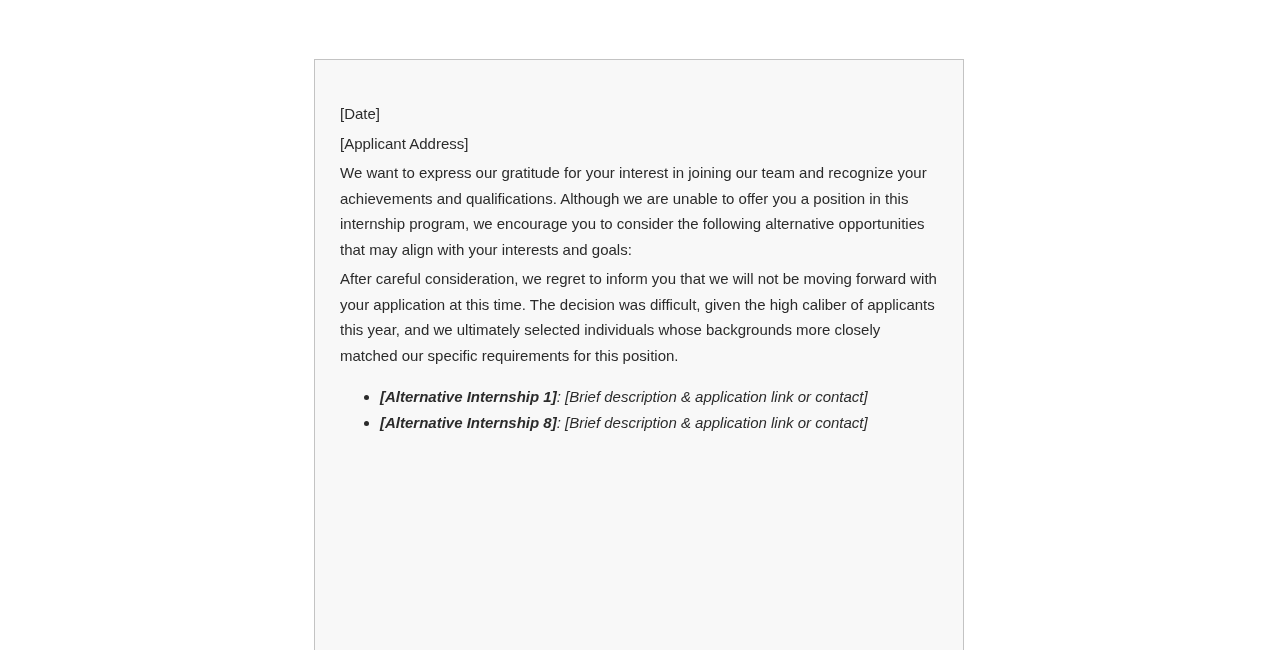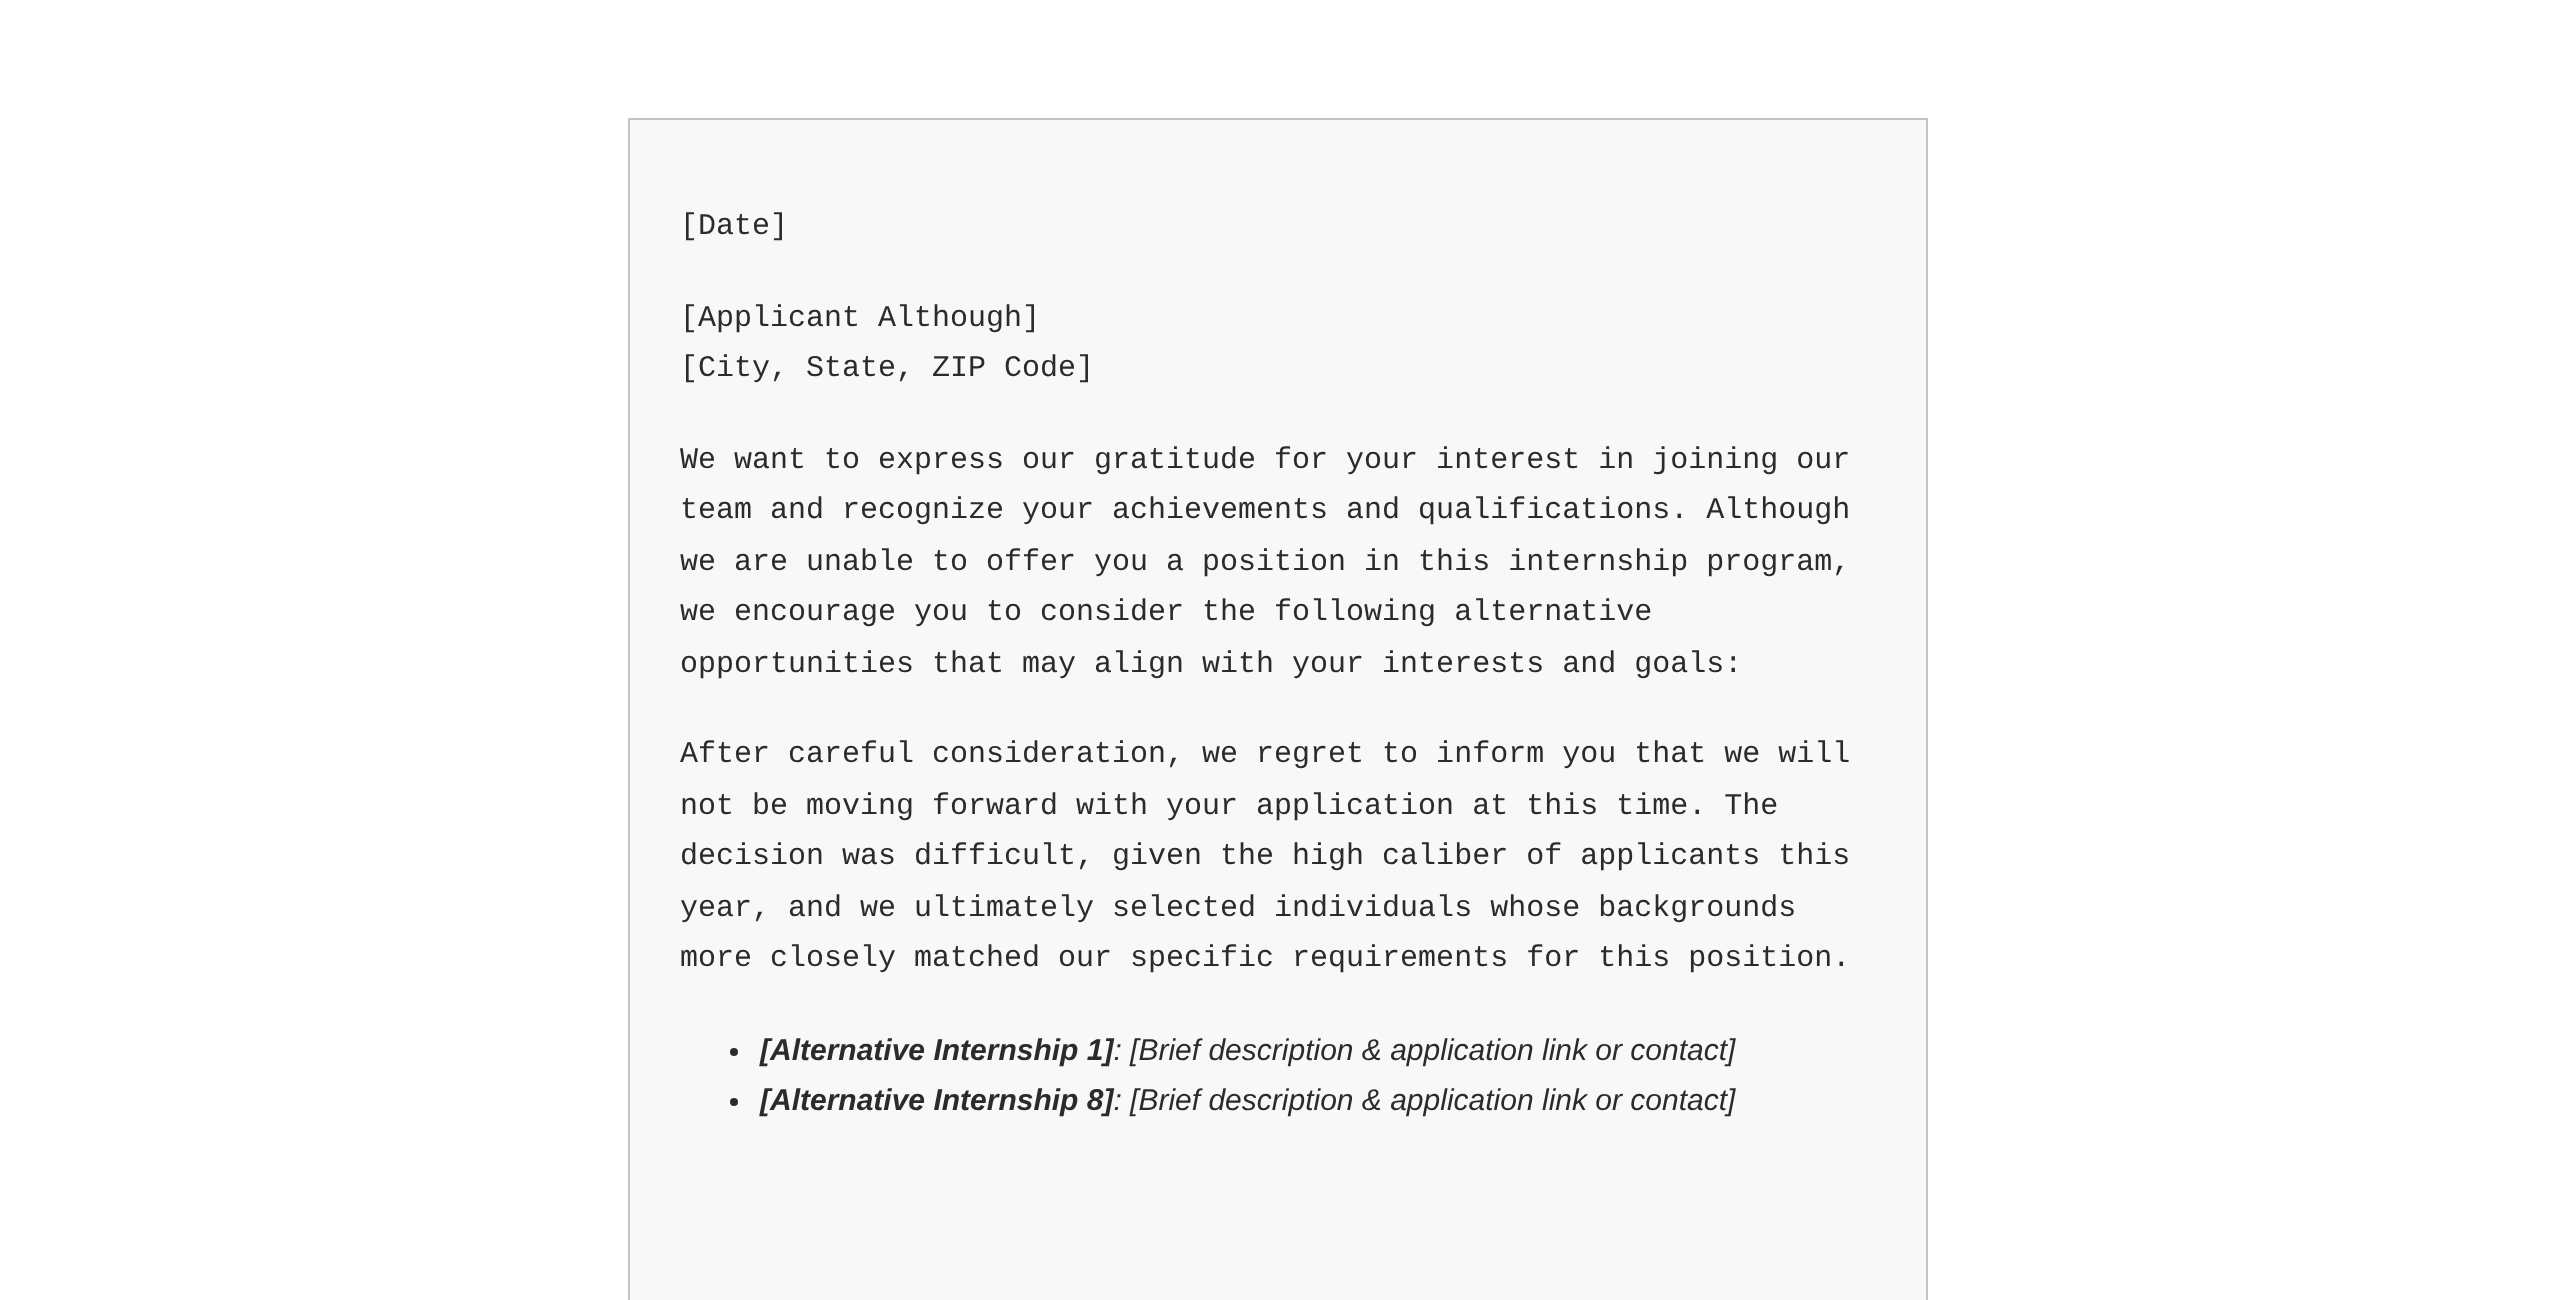--- a/index.html
+++ b/index.html
@@ -14,39 +14,38 @@
     width: 650px;
     min-height: 780px;
     margin: 59px auto 0 auto;
     background: #f8f8f8;
     border: 1px solid #c3c3c3;
     padding: 41px 25px 50px 25px;
     color: #2b2b2b;
     font-size: 15px;
     line-height: 25.5px;
   }
-  .para { margin: 20px 0; font-family: Liberation Mono, monospace; }
+  .para { margin: 4px 0; }
   .para:first-child { margin-top: 0; }
   ul.alt-list {
     margin: 16px 0;
     padding-left: 40px;
   }
   ul.alt-list li { margin: 0; font-style: italic; }
   .alt-name { font-weight: bold; }
 </style>
 </head>
 <body>
 
 <div class="letter-box">
 
   <p class="para">[Date]</p>
 
   <div class="para">
-    <div>[Applicant Although]</div>
-    <div>[City, State, ZIP Code]</div>
+    <div>[Applicant Address]</div>
   </div>
 
 
 
   <p class="para">We want to express our gratitude for your interest in joining our team and recognize your achievements and qualifications. Although we are unable to offer you a position in this internship program, we encourage you to consider the following alternative opportunities that may align with your interests and goals:</p>
 
   <p class="para">After careful consideration, we regret to inform you that we will not be moving forward with your application at this time. The decision was difficult, given the high caliber of applicants this year, and we ultimately selected individuals whose backgrounds more closely matched our specific requirements for this position.</p>
 
   <ul class="alt-list">
     <li><span class="alt-name">[Alternative Internship 1]</span><span>: [Brief description &amp; application link or contact]</span></li>

